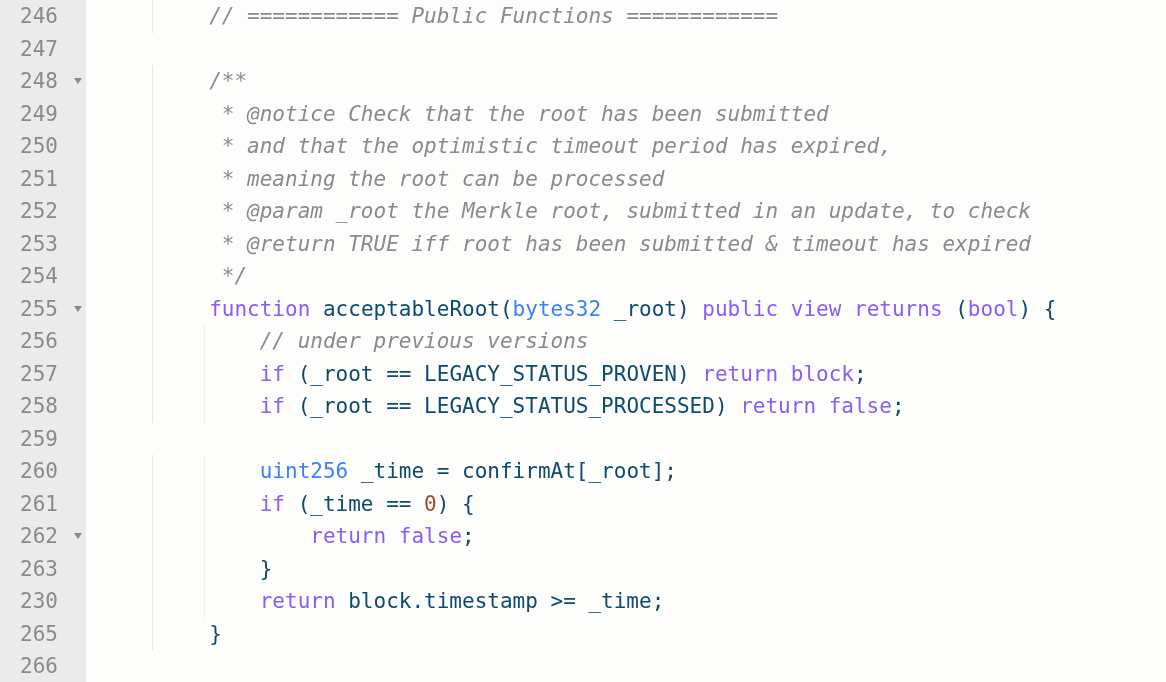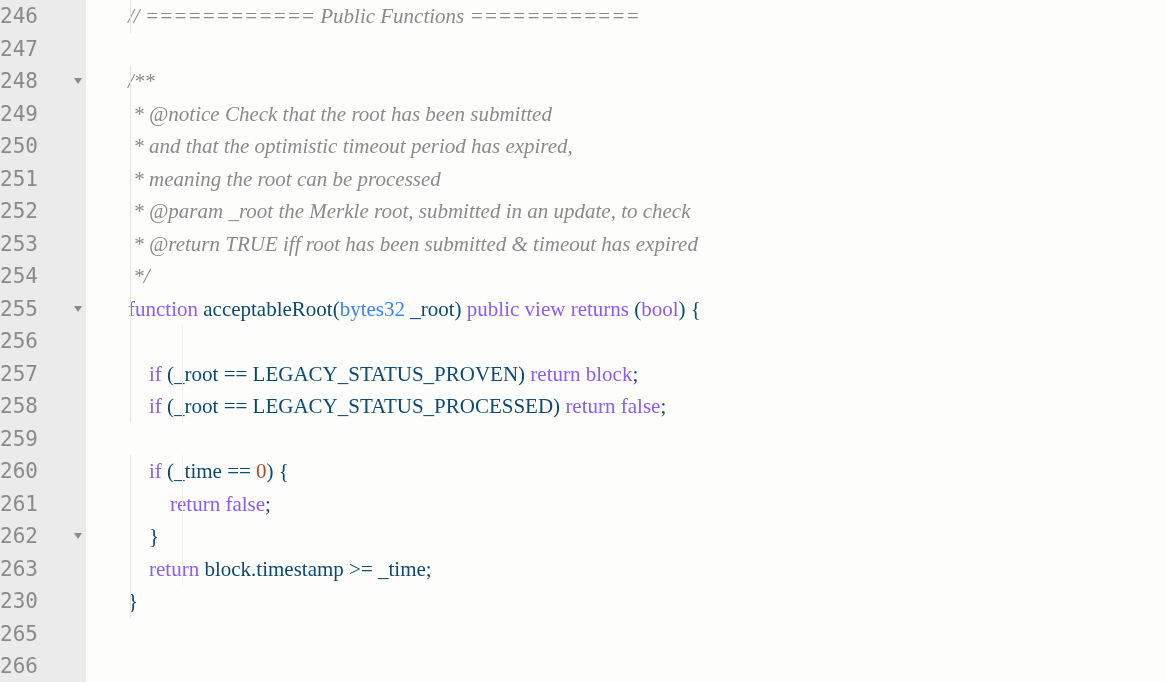--- a/index.html
+++ b/index.html
@@ -21,39 +21,38 @@
     flex: 0 0 86px;
     background: #ebebeb;
     color: #8a8a8a;
     padding-top: 0px;
     user-select: none;
   }
   .gut-line {
     height: 32.5px;
     display: flex;
     align-items: center;
-    justify-content: flex-start;
+    justify-content: center;
     padding-right: 8px;
     position: relative;
     white-space: pre;
   }
   .fold {
     position: absolute;
     right: 4px;
     top: 50%;
     transform: translateY(-50%);
     width: 0; height: 0;
     border-left: 4px solid transparent;
     border-right: 4px solid transparent;
     border-top: 6px solid #8a8a8a;
   }
   .code {
     flex: 1;
-    padding-left: 0;
-    font-family: Liberation Serif, serif;
+    padding-left: 22px;
   }
   .code-line {
     height: 32.5px;
     white-space: pre;
     color: #333;
     position: relative;
   }
   
   .ind-guide {
     position: absolute;
@@ -109,23 +108,24 @@
       <div class="code-line"><span class="ind-guide"></span><span class="c-plain">        </span><span class="c-comment">// ============ Public Functions ============</span></div>
       <div class="code-line"><span class="c-plain"></span></div>
       <div class="code-line"><span class="ind-guide"></span><span class="c-plain">        </span><span class="c-comment">/**</span></div>
       <div class="code-line"><span class="ind-guide"></span><span class="c-plain">        </span><span class="c-comment"> * @notice Check that the root has been submitted</span></div>
       <div class="code-line"><span class="ind-guide"></span><span class="c-plain">        </span><span class="c-comment"> * and that the optimistic timeout period has expired,</span></div>
       <div class="code-line"><span class="ind-guide"></span><span class="c-plain">        </span><span class="c-comment"> * meaning the root can be processed</span></div>
       <div class="code-line"><span class="ind-guide"></span><span class="c-plain">        </span><span class="c-comment"> * @param _root the Merkle root, submitted in an update, to check</span></div>
       <div class="code-line"><span class="ind-guide"></span><span class="c-plain">        </span><span class="c-comment"> * @return TRUE iff root has been submitted &amp; timeout has expired</span></div>
       <div class="code-line"><span class="ind-guide"></span><span class="c-plain">        </span><span class="c-comment"> */</span></div>
       <div class="code-line"><span class="ind-guide"></span><span class="c-plain">        </span><span class="c-keyword">function</span><span class="c-plain"> acceptableRoot(</span><span class="c-type">bytes32</span><span class="c-plain"> _root) </span><span class="c-keyword">public</span><span class="c-plain"> </span><span class="c-keyword">view</span><span class="c-plain"> </span><span class="c-keyword">returns</span><span class="c-plain"> (</span><span class="c-keyword">bool</span><span class="c-plain">) {</span></div>
-      <div class="code-line"><span class="ind-guide"></span><span class="ind-guide2"></span><span class="c-plain">            </span></div>
+      <div class="code-line"><span class="ind-guide"></span><span class="ind-guide2"></span><span class="c-plain">            </span><span class="c-comment">// under previous versions</span></div>
       <div class="code-line"><span class="ind-guide"></span><span class="ind-guide2"></span><span class="c-plain">            </span><span class="c-keyword">if</span><span class="c-plain"> (_root == LEGACY_STATUS_PROVEN) </span><span class="c-keyword">return</span><span class="c-plain"> </span><span class="c-keyword">block</span><span class="c-plain">;</span></div>
       <div class="code-line"><span class="ind-guide"></span><span class="ind-guide2"></span><span class="c-plain">            </span><span class="c-keyword">if</span><span class="c-plain"> (_root == LEGACY_STATUS_PROCESSED) </span><span class="c-keyword">return</span><span class="c-plain"> </span><span class="c-keyword">false</span><span class="c-plain">;</span></div>
       <div class="code-line"><span class="c-plain"></span></div>
+      <div class="code-line"><span class="ind-guide"></span><span class="ind-guide2"></span><span class="c-plain">            </span><span class="c-type">uint256</span><span class="c-plain"> _time = confirmAt[_root];</span></div>
       <div class="code-line"><span class="ind-guide"></span><span class="ind-guide2"></span><span class="c-plain">            </span><span class="c-keyword">if</span><span class="c-plain"> (_time == </span><span class="c-num">0</span><span class="c-plain">) {</span></div>
       <div class="code-line"><span class="ind-guide"></span><span class="ind-guide2"></span><span class="c-plain">                </span><span class="c-keyword">return</span><span class="c-plain"> </span><span class="c-keyword">false</span><span class="c-plain">;</span></div>
       <div class="code-line"><span class="ind-guide"></span><span class="ind-guide2"></span><span class="c-plain">            </span><span class="c-plain">}</span></div>
       <div class="code-line"><span class="ind-guide"></span><span class="ind-guide2"></span><span class="c-plain">            </span><span class="c-keyword">return</span><span class="c-plain"> block.timestamp &gt;= _time;</span></div>
       <div class="code-line"><span class="ind-guide"></span><span class="c-plain">        </span><span class="c-plain">}</span></div>
     </div>
 </div>
 
 </body></html>

